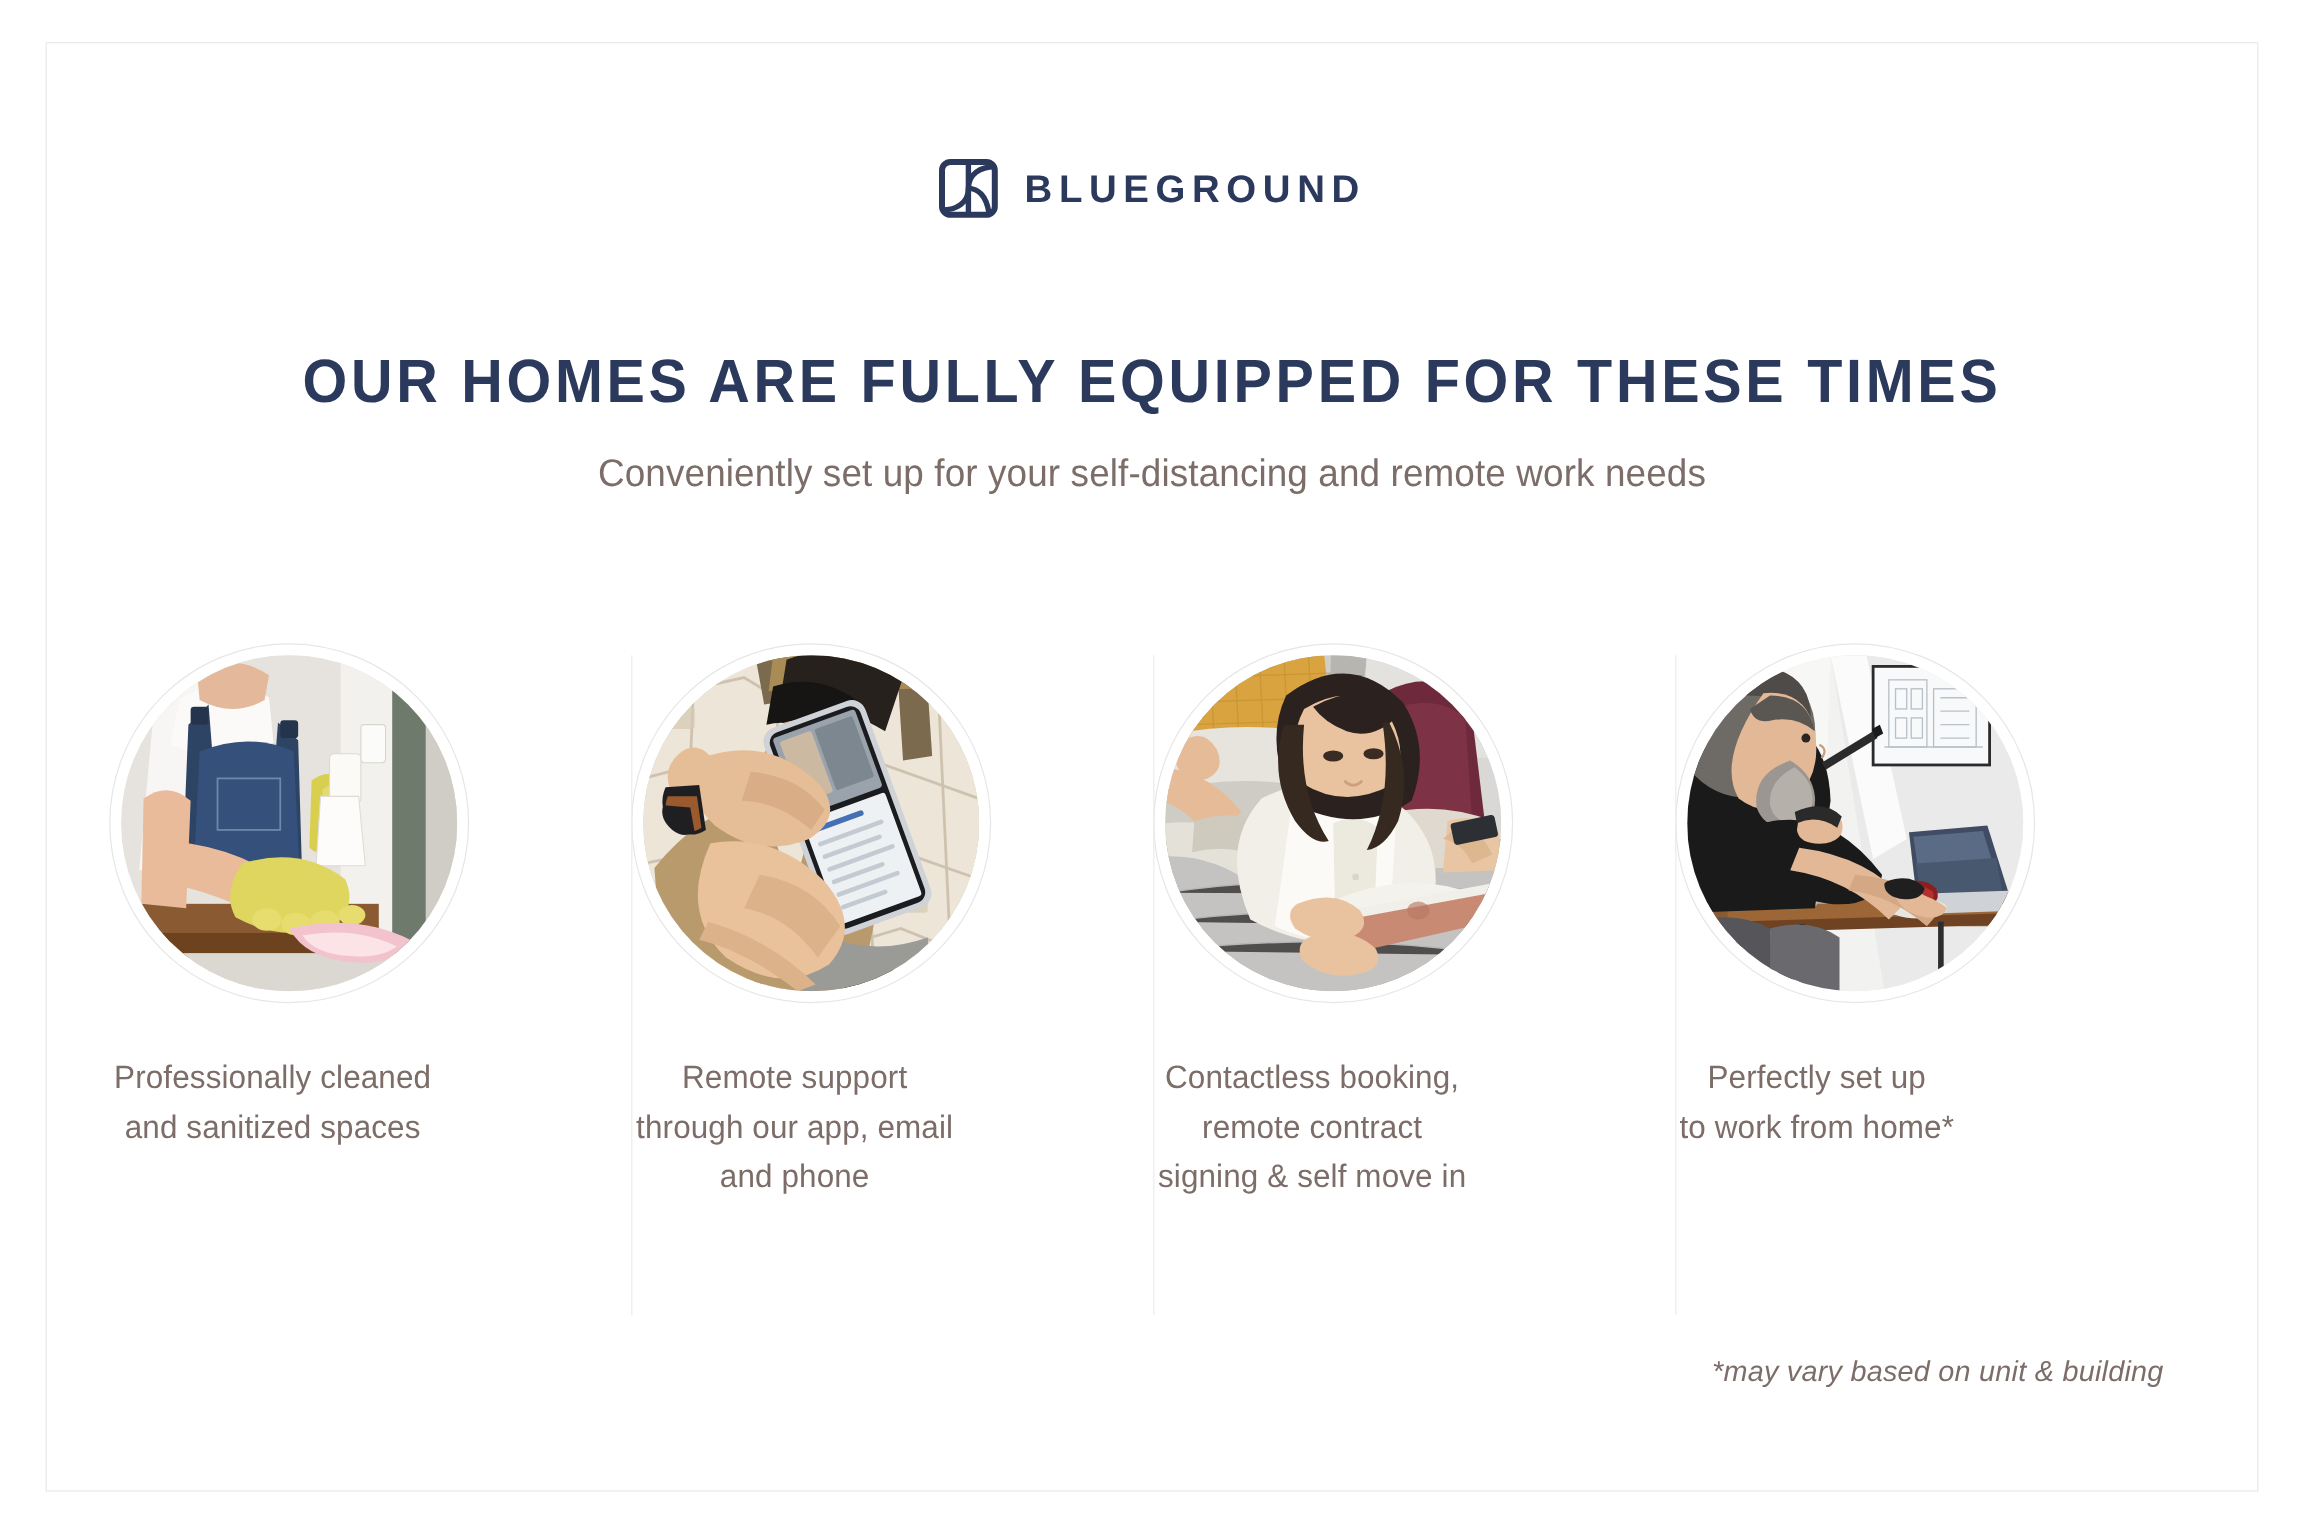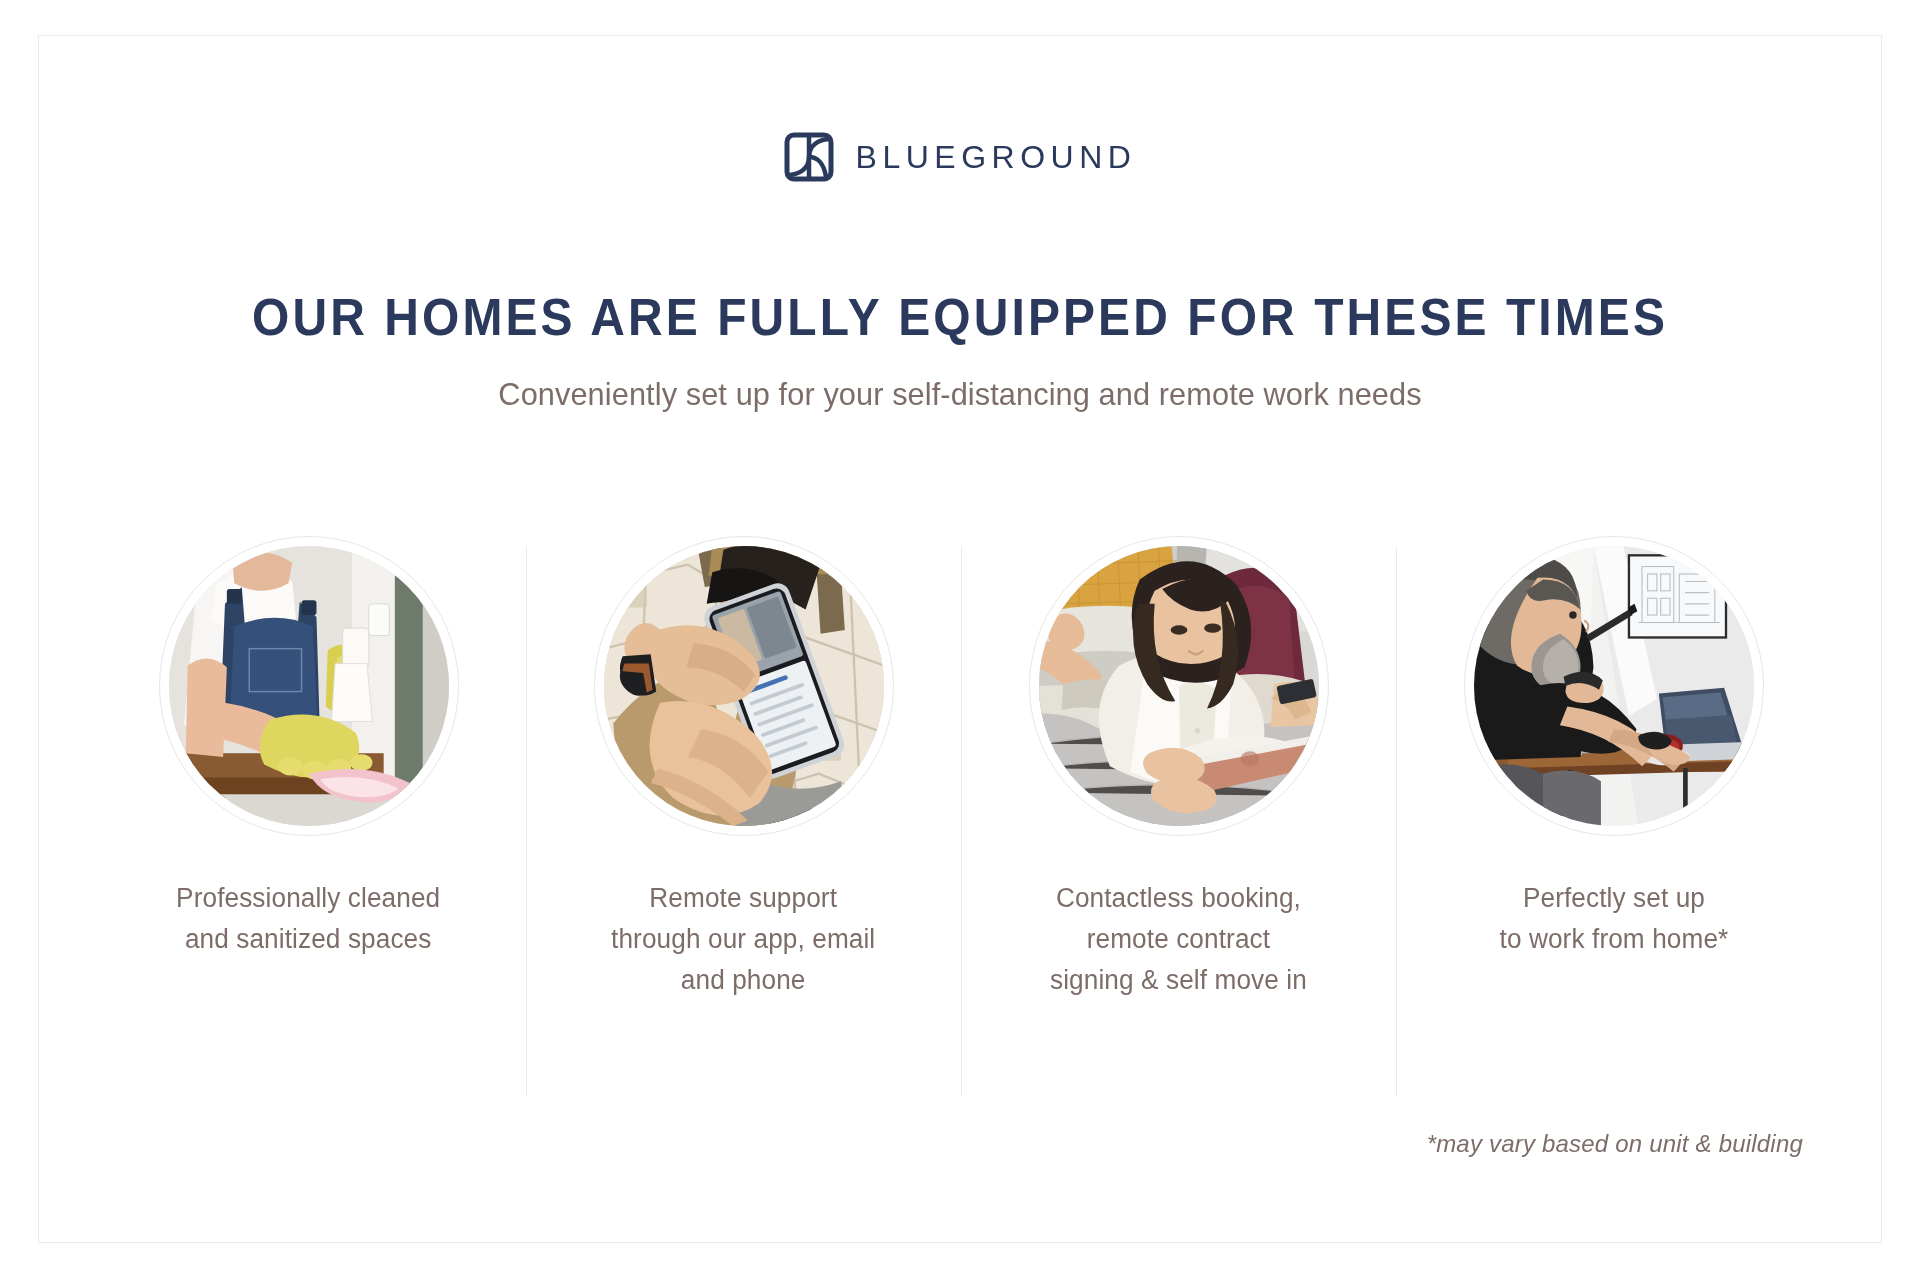--- a/index.html
+++ b/index.html
@@ -18,21 +18,21 @@
     background:#ffffff;
   }
 
   
   .brand-bar{
     position:absolute; top:96px; left:0; width:100%;
     display:flex; align-items:center; justify-content:center; gap:22px;
   }
   .brand-logo{ width:50px; height:50px; display:block; }
   .brand-word{
-    font-size:32px; font-weight:400; letter-spacing:5.5px;
+    font-size:32px; font-weight:700; letter-spacing:5.5px;
     color:#2b3a5c; line-height:1;
   }
 
   .headline{
     position:absolute; top:252px; left:0; width:100%;
     text-align:center;
     font-size:51px; font-weight:700;
     letter-spacing:3.3px;
     color:#2b3a5c;
     transform:scaleX(0.94);
@@ -53,21 +53,21 @@
 
   
   .cards{
     position:absolute; top:475px; left:52px;
     width:1740px; height:590px;
     display:flex;
   }
   .card{
     position:relative;
     flex:1 1 0;
-    display:flex; flex-direction:column; align-items:center;
+    display:flex; flex-direction:column; align-items:flex-start;
     padding-top:25px;
   }
   .card + .card::before{
     content:"";
     position:absolute; left:0; top:35px;
     width:1px; height:550px;
     background:#ececed;
   }
 
   .photo-ring{

